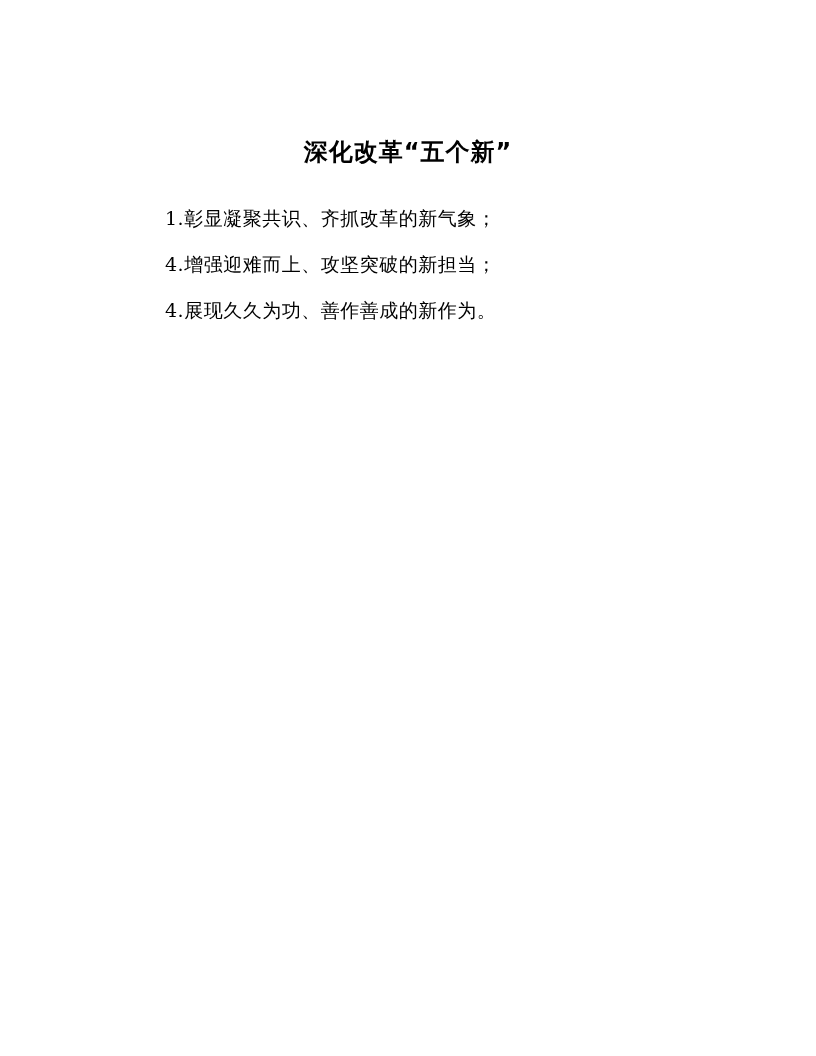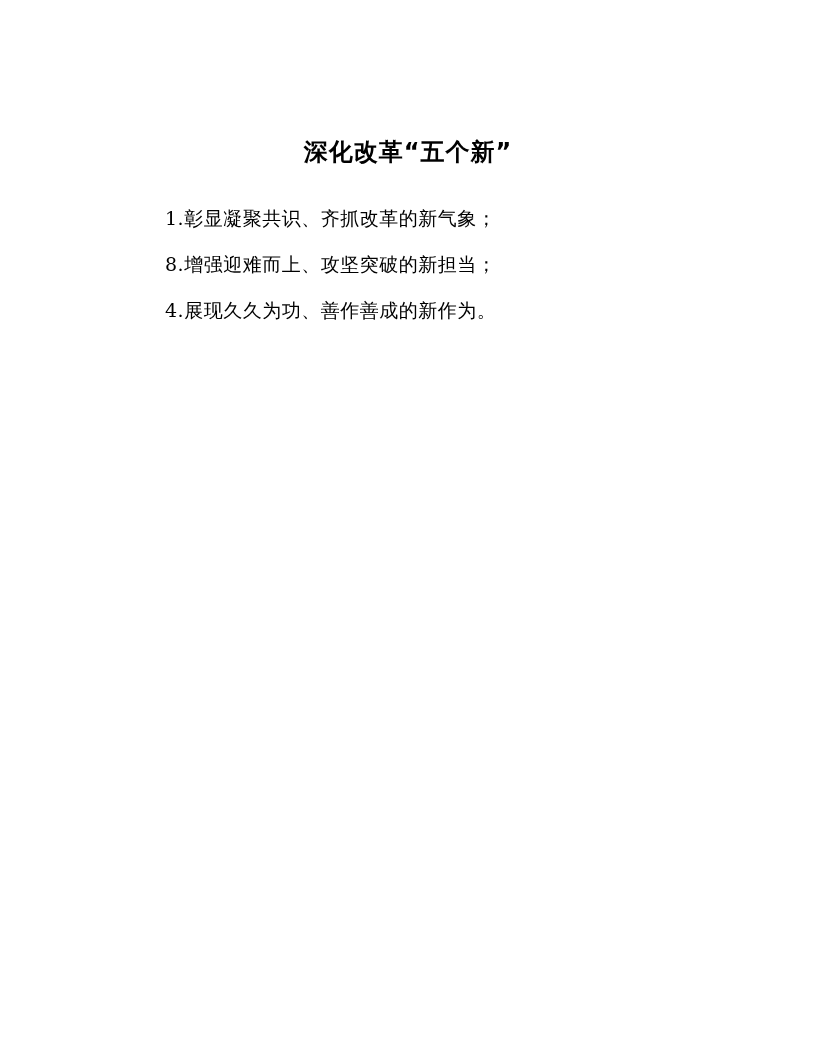--- a/index.html
+++ b/index.html
@@ -53,17 +53,17 @@
 </style>
 </head>
 <body>
 
 <div class="page">
 
   <div class="doc-title">深化改革“五个新”</div>
 
   <ul class="body-list">
     <li class="body-line">1.彰显凝聚共识、齐抓改革的新气象；</li>
-    <li class="body-line">8.增强迎难而上、攻坚突破的新担当；</li>
+    <li class="body-line">4.增强迎难而上、攻坚突破的新担当；</li>
     <li class="body-line">4.展现久久为功、善作善成的新作为。</li>
   </ul>
 
 </div>
 
 </body></html>

